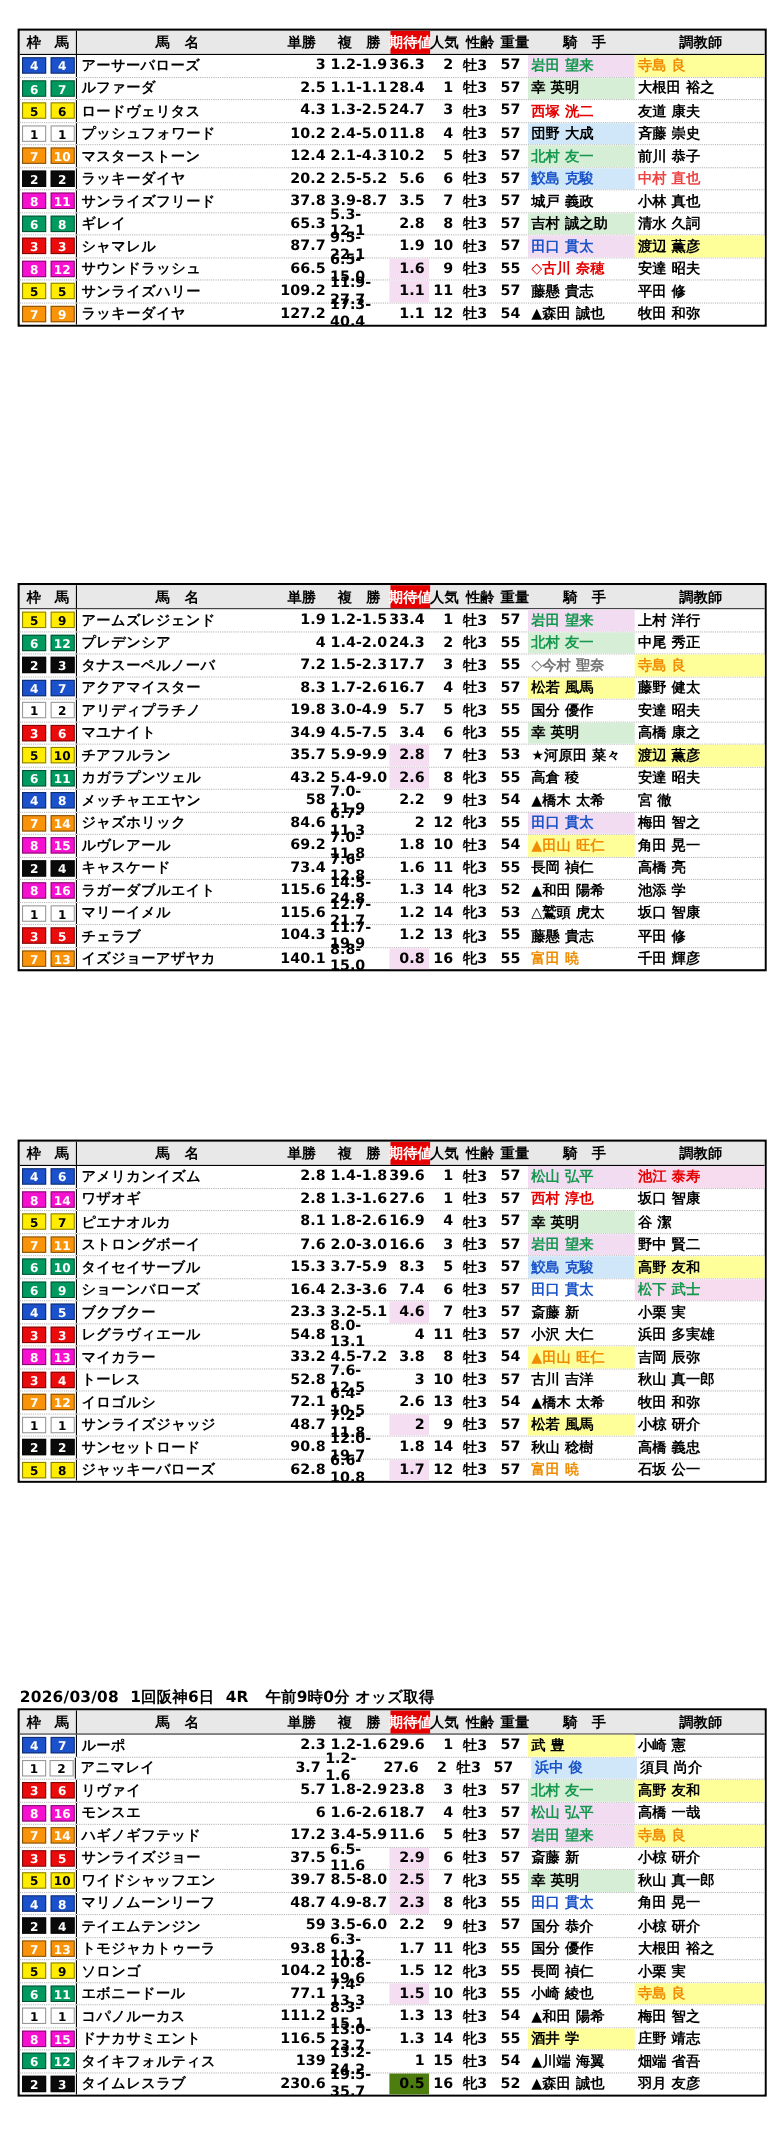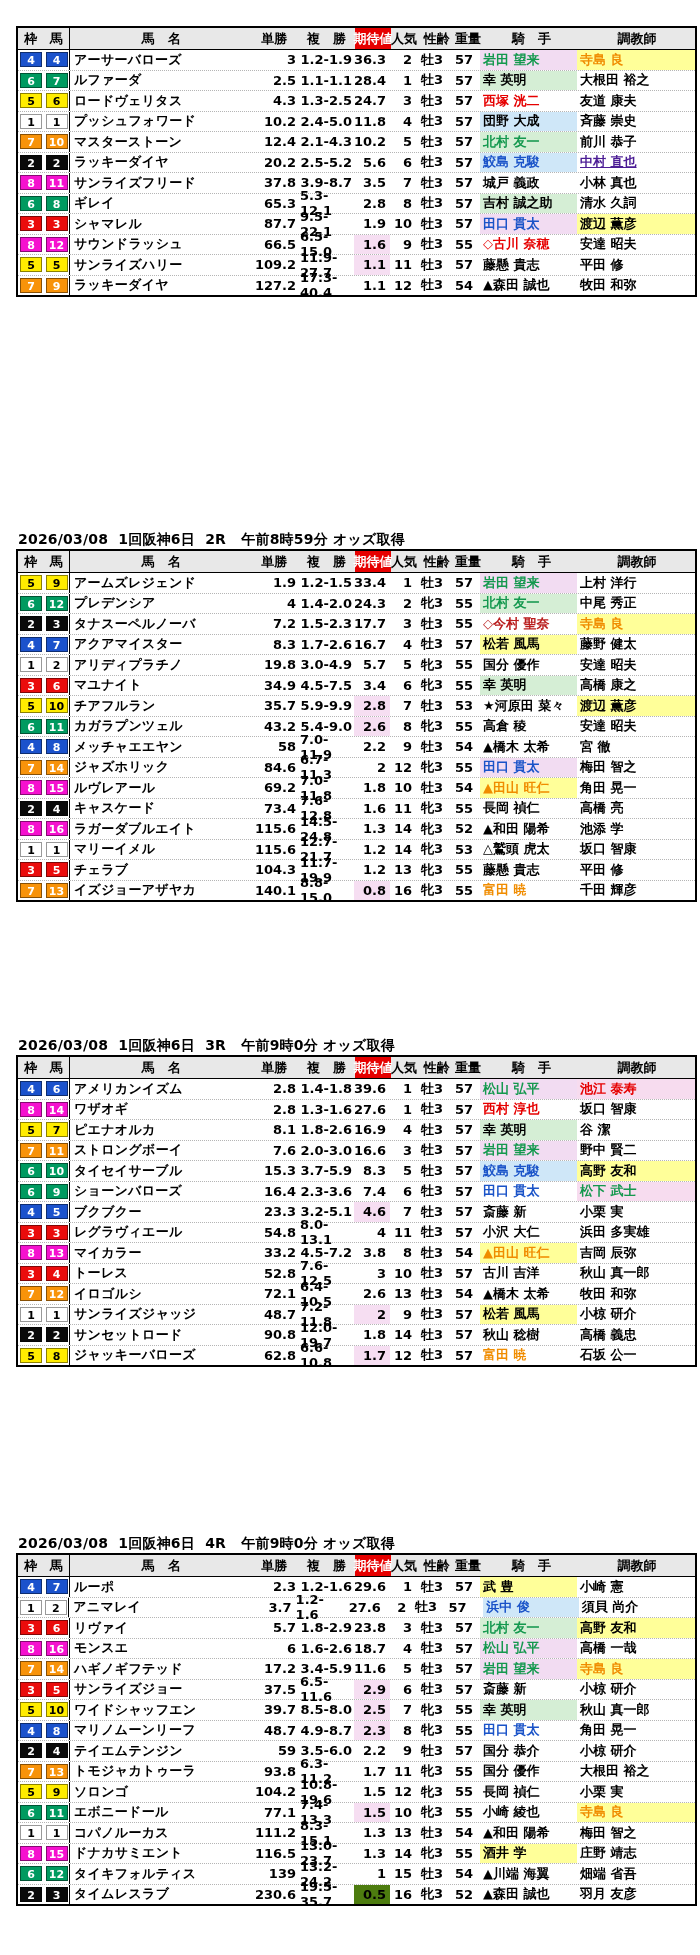--- a/index.html
+++ b/index.html
@@ -154,21 +154,21 @@
             <div class="nbox" style="background: rgb(10, 10, 10); color: rgb(255, 255, 255);">2</div>
           </div>
           <div class="cell c-name">ラッキーダイヤ</div>
           <div class="cell c-win">20.2</div>
           <div class="cell c-pl">2.5-5.2</div>
           <div class="cell c-ev">5.6</div>
           <div class="cell c-pop">6</div>
           <div class="cell c-sa">牡3</div>
           <div class="cell c-wt">57</div>
           <div class="cell c-j" style="color: rgb(26, 83, 200); background: rgb(207, 231, 248);">鮫島 克駿</div>
-          <div class="cell c-t" style="color: #4c1d95; text-decoration: underline;">中村 直也</div>
+          <div class="cell c-t" style="color: #ef4444;">中村 直也</div>
         </div>
         <div class="row">
           <div class="cell c-waku">
             <div class="nbox" style="background: rgb(245, 17, 207); color: rgb(255, 255, 255);">8</div>
           </div>
           <div class="cell c-uma">
             <div class="nbox" style="background: rgb(245, 17, 207); color: rgb(255, 255, 255);">11</div>
           </div>
           <div class="cell c-name">サンライズフリード</div>
           <div class="cell c-win">37.8</div>
@@ -263,21 +263,20 @@
           <div class="cell c-sa">牡3</div>
           <div class="cell c-wt">54</div>
           <div class="cell c-j" style="color: rgb(0, 0, 0);">▲森田 誠也</div>
           <div class="cell c-t" style="color: rgb(0, 0, 0);">牧田 和弥</div>
         </div>
       </div>
   </div>
 </div>
 
 <div class="race" style="top: 530px;">
-  <div class="race-title">2026/03/08  1回阪神6日  2R   午前8時59分 オッズ取得</div>
   <div class="tbl">
     <div class="hrow">
         <div class="hc c-waku">枠</div>
         <div class="hc c-uma">馬</div>
         <div class="hc c-name" style="justify-content: center; padding-left: 0px;">馬　名</div>
         <div class="hc c-win">単勝</div>
         <div class="hc c-pl">複　勝</div>
         <div class="hc c-ev" style="background: rgb(230, 0, 0); color: rgb(255, 255, 255);">期待値</div>
         <div class="hc c-pop">人気</div>
         <div class="hc c-sa">性齢</div>
@@ -327,21 +326,21 @@
           <div class="cell c-uma">
             <div class="nbox" style="background: rgb(10, 10, 10); color: rgb(255, 255, 255);">3</div>
           </div>
           <div class="cell c-name">タナスーペルノーバ</div>
           <div class="cell c-win">7.2</div>
           <div class="cell c-pl">1.5-2.3</div>
           <div class="cell c-ev">17.7</div>
           <div class="cell c-pop">3</div>
           <div class="cell c-sa">牡3</div>
           <div class="cell c-wt">55</div>
-          <div class="cell c-j" style="color: #b91c1c;">◇今村 聖奈</div>
+          <div class="cell c-j" style="color: #737373;">◇今村 聖奈</div>
           <div class="cell c-t" style="color: rgb(240, 140, 0); background: rgb(255, 255, 153);">寺島 良</div>
         </div>
         <div class="row">
           <div class="cell c-waku">
             <div class="nbox" style="background: rgb(27, 82, 204); color: rgb(255, 255, 255);">4</div>
           </div>
           <div class="cell c-uma">
             <div class="nbox" style="background: rgb(27, 82, 204); color: rgb(255, 255, 255);">7</div>
           </div>
           <div class="cell c-name">アクアマイスター</div>
@@ -556,21 +555,20 @@
           <div class="cell c-sa">牝3</div>
           <div class="cell c-wt">55</div>
           <div class="cell c-j" style="color: rgb(240, 140, 0);">富田 暁</div>
           <div class="cell c-t" style="color: rgb(0, 0, 0);">千田 輝彦</div>
         </div>
       </div>
   </div>
 </div>
 
 <div class="race" style="top: 1036px;">
-  <div class="race-title">2026/03/08  1回阪神6日  3R   午前9時0分 オッズ取得</div>
   <div class="tbl">
     <div class="hrow">
         <div class="hc c-waku">枠</div>
         <div class="hc c-uma">馬</div>
         <div class="hc c-name" style="justify-content: center; padding-left: 0px;">馬　名</div>
         <div class="hc c-win">単勝</div>
         <div class="hc c-pl">複　勝</div>
         <div class="hc c-ev" style="background: rgb(230, 0, 0); color: rgb(255, 255, 255);">期待値</div>
         <div class="hc c-pop">人気</div>
         <div class="hc c-sa">性齢</div>

